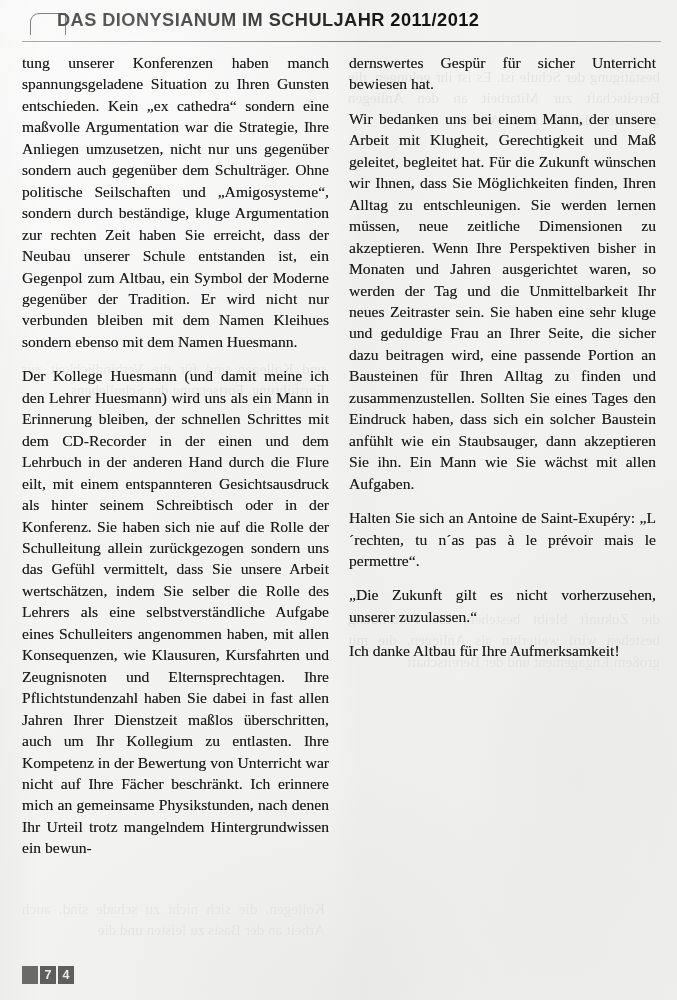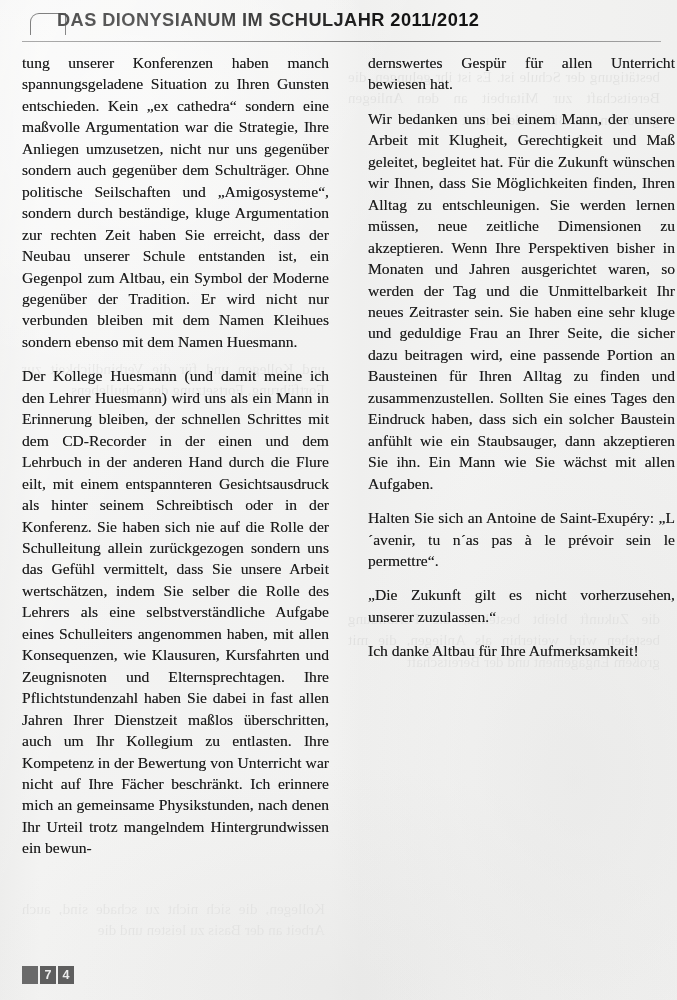--- a/index.html
+++ b/index.html
@@ -96,21 +96,21 @@
     background: linear-gradient(to right, #8d8d8d, #6f6f6f 20%, #787878 70%, #a8a8a8);
   }
 
   
   .columns {
     position: absolute;
     left: 22px;
     top: 52px;
     width: 639px;
     display: flex;
-    gap: 39px;
+    gap: 20px;
   }
   .col {
     width: 307px;
     flex: 0 0 307px;
     position: relative;
     z-index: 2;
   }
   .col p {
     margin: 0 0 13px 0;
     font-size: 15.6px;
@@ -162,23 +162,23 @@
     <div class="header-title">DAS DIONYSIANUM IM SCHULJAHR 2011/2012</div>
     <div class="header-rule"></div>
   </div>
 
   <div class="columns">
     <div class="col">
       <p>tung unserer Konferenzen haben manch spannungsgeladene Situation zu Ihren Gunsten entschieden. Kein „ex cathedra“ sondern eine maßvolle Argumentation war die Strategie, Ihre Anliegen umzusetzen, nicht nur uns gegenüber sondern auch gegenüber dem Schulträger. Ohne politische Seilschaften und „Amigosysteme“, sondern durch beständige, kluge Argumentation zur rechten Zeit haben Sie erreicht, dass der Neubau unserer Schule entstanden ist, ein Gegenpol zum Altbau, ein Symbol der Moderne gegenüber der Tradition. Er wird nicht nur verbunden bleiben mit dem Namen Kleihues sondern ebenso mit dem Namen Huesmann.</p>
       <p>Der Kollege Huesmann (und damit meine ich den Lehrer Huesmann) wird uns als ein Mann in Erinnerung bleiben, der schnellen Schrittes mit dem CD-Recorder in der einen und dem Lehrbuch in der anderen Hand durch die Flure eilt, mit einem entspannteren Gesichtsausdruck als hinter seinem Schreibtisch oder in der Konferenz. Sie haben sich nie auf die Rolle der Schulleitung allein zurückgezogen sondern uns das Gefühl vermittelt, dass Sie unsere Arbeit wertschätzen, indem Sie selber die Rolle des Lehrers als eine selbstverständliche Aufgabe eines Schulleiters angenommen haben, mit allen  Konsequenzen, wie Klausuren, Kursfahrten und Zeugnisnoten und Elternsprechtagen. Ihre Pflichtstundenzahl haben Sie dabei in fast allen Jahren Ihrer Dienstzeit maßlos überschritten, auch um Ihr Kollegium zu entlasten. Ihre Kompetenz in der Bewertung von Unterricht war nicht auf Ihre Fächer beschränkt. Ich erinnere mich an gemeinsame Physikstunden, nach denen Ihr Urteil trotz mangelndem Hintergrundwissen ein bewun-</p>
     </div>
     <div class="col">
-      <p>dernswertes Gespür für allen Unterricht bewiesen hat.</p>
+      <p>dernswertes Gespür für sicher Unterricht bewiesen hat.</p>
       <p>Wir bedanken uns bei einem Mann, der unsere Arbeit mit Klugheit, Gerechtigkeit und Maß geleitet, begleitet hat. Für die Zukunft wünschen wir Ihnen, dass Sie Möglichkeiten finden, Ihren Alltag zu entschleunigen. Sie werden lernen müssen, neue zeitliche Dimensionen zu akzeptieren. Wenn Ihre Perspektiven bisher in Monaten und Jahren ausgerichtet waren, so werden der Tag und die Unmittelbarkeit Ihr neues Zeitraster sein.  Sie haben eine sehr kluge und geduldige Frau an Ihrer Seite, die sicher dazu beitragen wird, eine passende Portion an Bausteinen für Ihren Alltag zu finden und zusammenzustellen. Sollten Sie eines Tages den Eindruck haben, dass sich ein solcher Baustein anfühlt wie ein Staubsauger, dann akzeptieren Sie ihn. Ein Mann wie Sie wächst mit allen Aufgaben.</p>
-      <p>Halten Sie sich an Antoine de Saint-Exupéry: „L´avenir, tu n´as pas à le prévoir sein le permettre“.</p>
+      <p>Halten Sie sich an Antoine de Saint-Exupéry: „L´rechten, tu n´as pas à le prévoir mais le permettre“.</p>
       <p>„Die Zukunft gilt es nicht vorherzusehen, unserer zuzulassen.“</p>
       <p>Ich danke Altbau für Ihre Aufmerksamkeit!</p>
     </div>
   </div>
 
   <div class="folio">
     <div class="folio-box blank"></div>
     <div class="folio-box">7</div>
     <div class="folio-box">4</div>
   </div>

